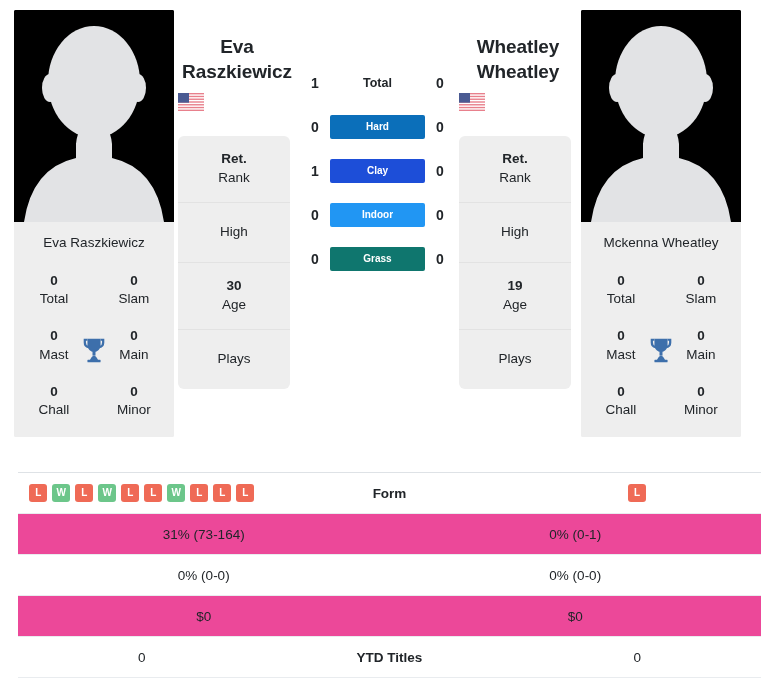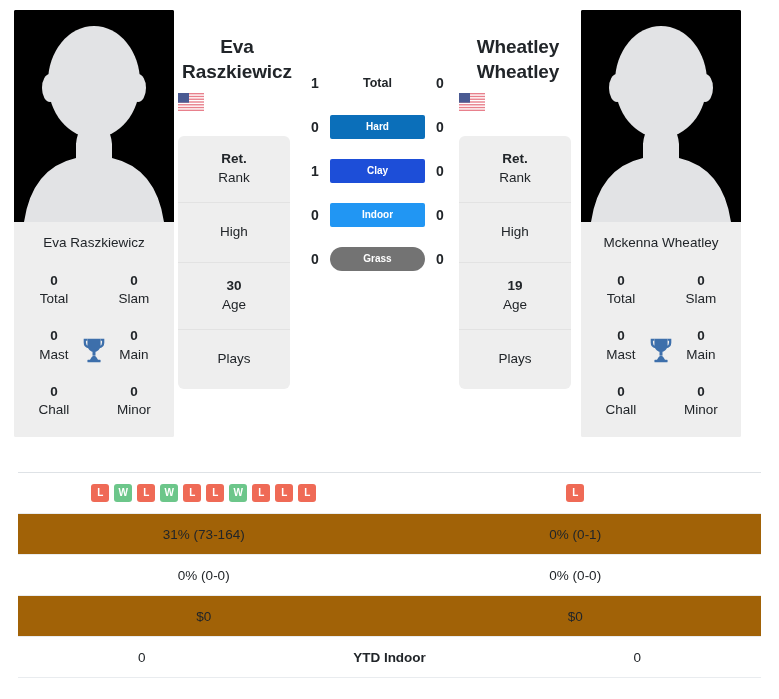--- a/index.html
+++ b/index.html
@@ -163,21 +163,21 @@
     margin: 0 18px;
     border-top: 1px solid #dee2e6;
     width: calc(100% - 36px);
   }
   .trow {
     display: flex;
     align-items: center;
     min-height: 41px;
     border-bottom: 1px solid #e9ecef;
   }
-  .trow.alt { background: #a16207; justify-content: flex-end; }
+  .trow.alt { background: #ec4899; justify-content: flex-end; }
   .tcell {
     font-size: 13.5px;
     text-align: center;
     padding: 9px 6px;
   }
   .tcell.left  { flex: 1 1 0; }
   .tcell.mid   { flex: 1 1 0; font-weight: bold; }
   .tcell.right { flex: 1 1 0; }
 
   .form-strip {
@@ -307,21 +307,21 @@
         <div class="surf-badge" style="background: #1d4ed8;">Clay</div>
         <div class="surf-score">0</div>
       </div>
       <div class="surf-row">
         <div class="surf-score">0</div>
         <div class="surf-badge" style="background: rgb(33, 150, 243);">Indoor</div>
         <div class="surf-score">0</div>
       </div>
       <div class="surf-row">
         <div class="surf-score">0</div>
-        <div class="surf-badge" style="background: #737373; border-radius: 13px;">Grass</div>
+        <div class="surf-badge" style="background: #0f766e;">Grass</div>
         <div class="surf-score">0</div>
       </div>
     </div>
 
   <div class="mid-col">
     <div class="big-name">
       <span>Wheatley</span><br>
       <span>Wheatley</span>
     </div>
     <div class="flag">
@@ -417,36 +417,37 @@
           <div class="form-badge" style="background: rgb(239, 106, 86);">L</div>
           <div class="form-badge" style="background: rgb(108, 198, 138);">W</div>
           <div class="form-badge" style="background: rgb(239, 106, 86);">L</div>
           <div class="form-badge" style="background: rgb(239, 106, 86);">L</div>
           <div class="form-badge" style="background: rgb(108, 198, 138);">W</div>
           <div class="form-badge" style="background: rgb(239, 106, 86);">L</div>
           <div class="form-badge" style="background: rgb(239, 106, 86);">L</div>
           <div class="form-badge" style="background: rgb(239, 106, 86);">L</div>
         </div>
       </div>
+      <div class="tcell mid">Form</div>
       <div class="tcell right">
         <div class="form-strip">
           <div class="form-badge" style="background: rgb(239, 106, 86);">L</div>
         </div>
       </div>
     </div>
     <div class="trow alt">
       <div class="tcell left">31% (73-164)</div>
       <div class="tcell right">0% (0-1)</div>
     </div>
     <div class="trow">
       <div class="tcell left">0% (0-0)</div>
       <div class="tcell right">0% (0-0)</div>
     </div>
     <div class="trow alt">
       <div class="tcell left">$0</div>
       <div class="tcell right">$0</div>
     </div>
     <div class="trow">
       <div class="tcell left">0</div>
-      <div class="tcell mid">YTD Indoor</div>
+      <div class="tcell mid">YTD Titles</div>
       <div class="tcell right">0</div>
     </div>
   </div>
 
 </body></html>

